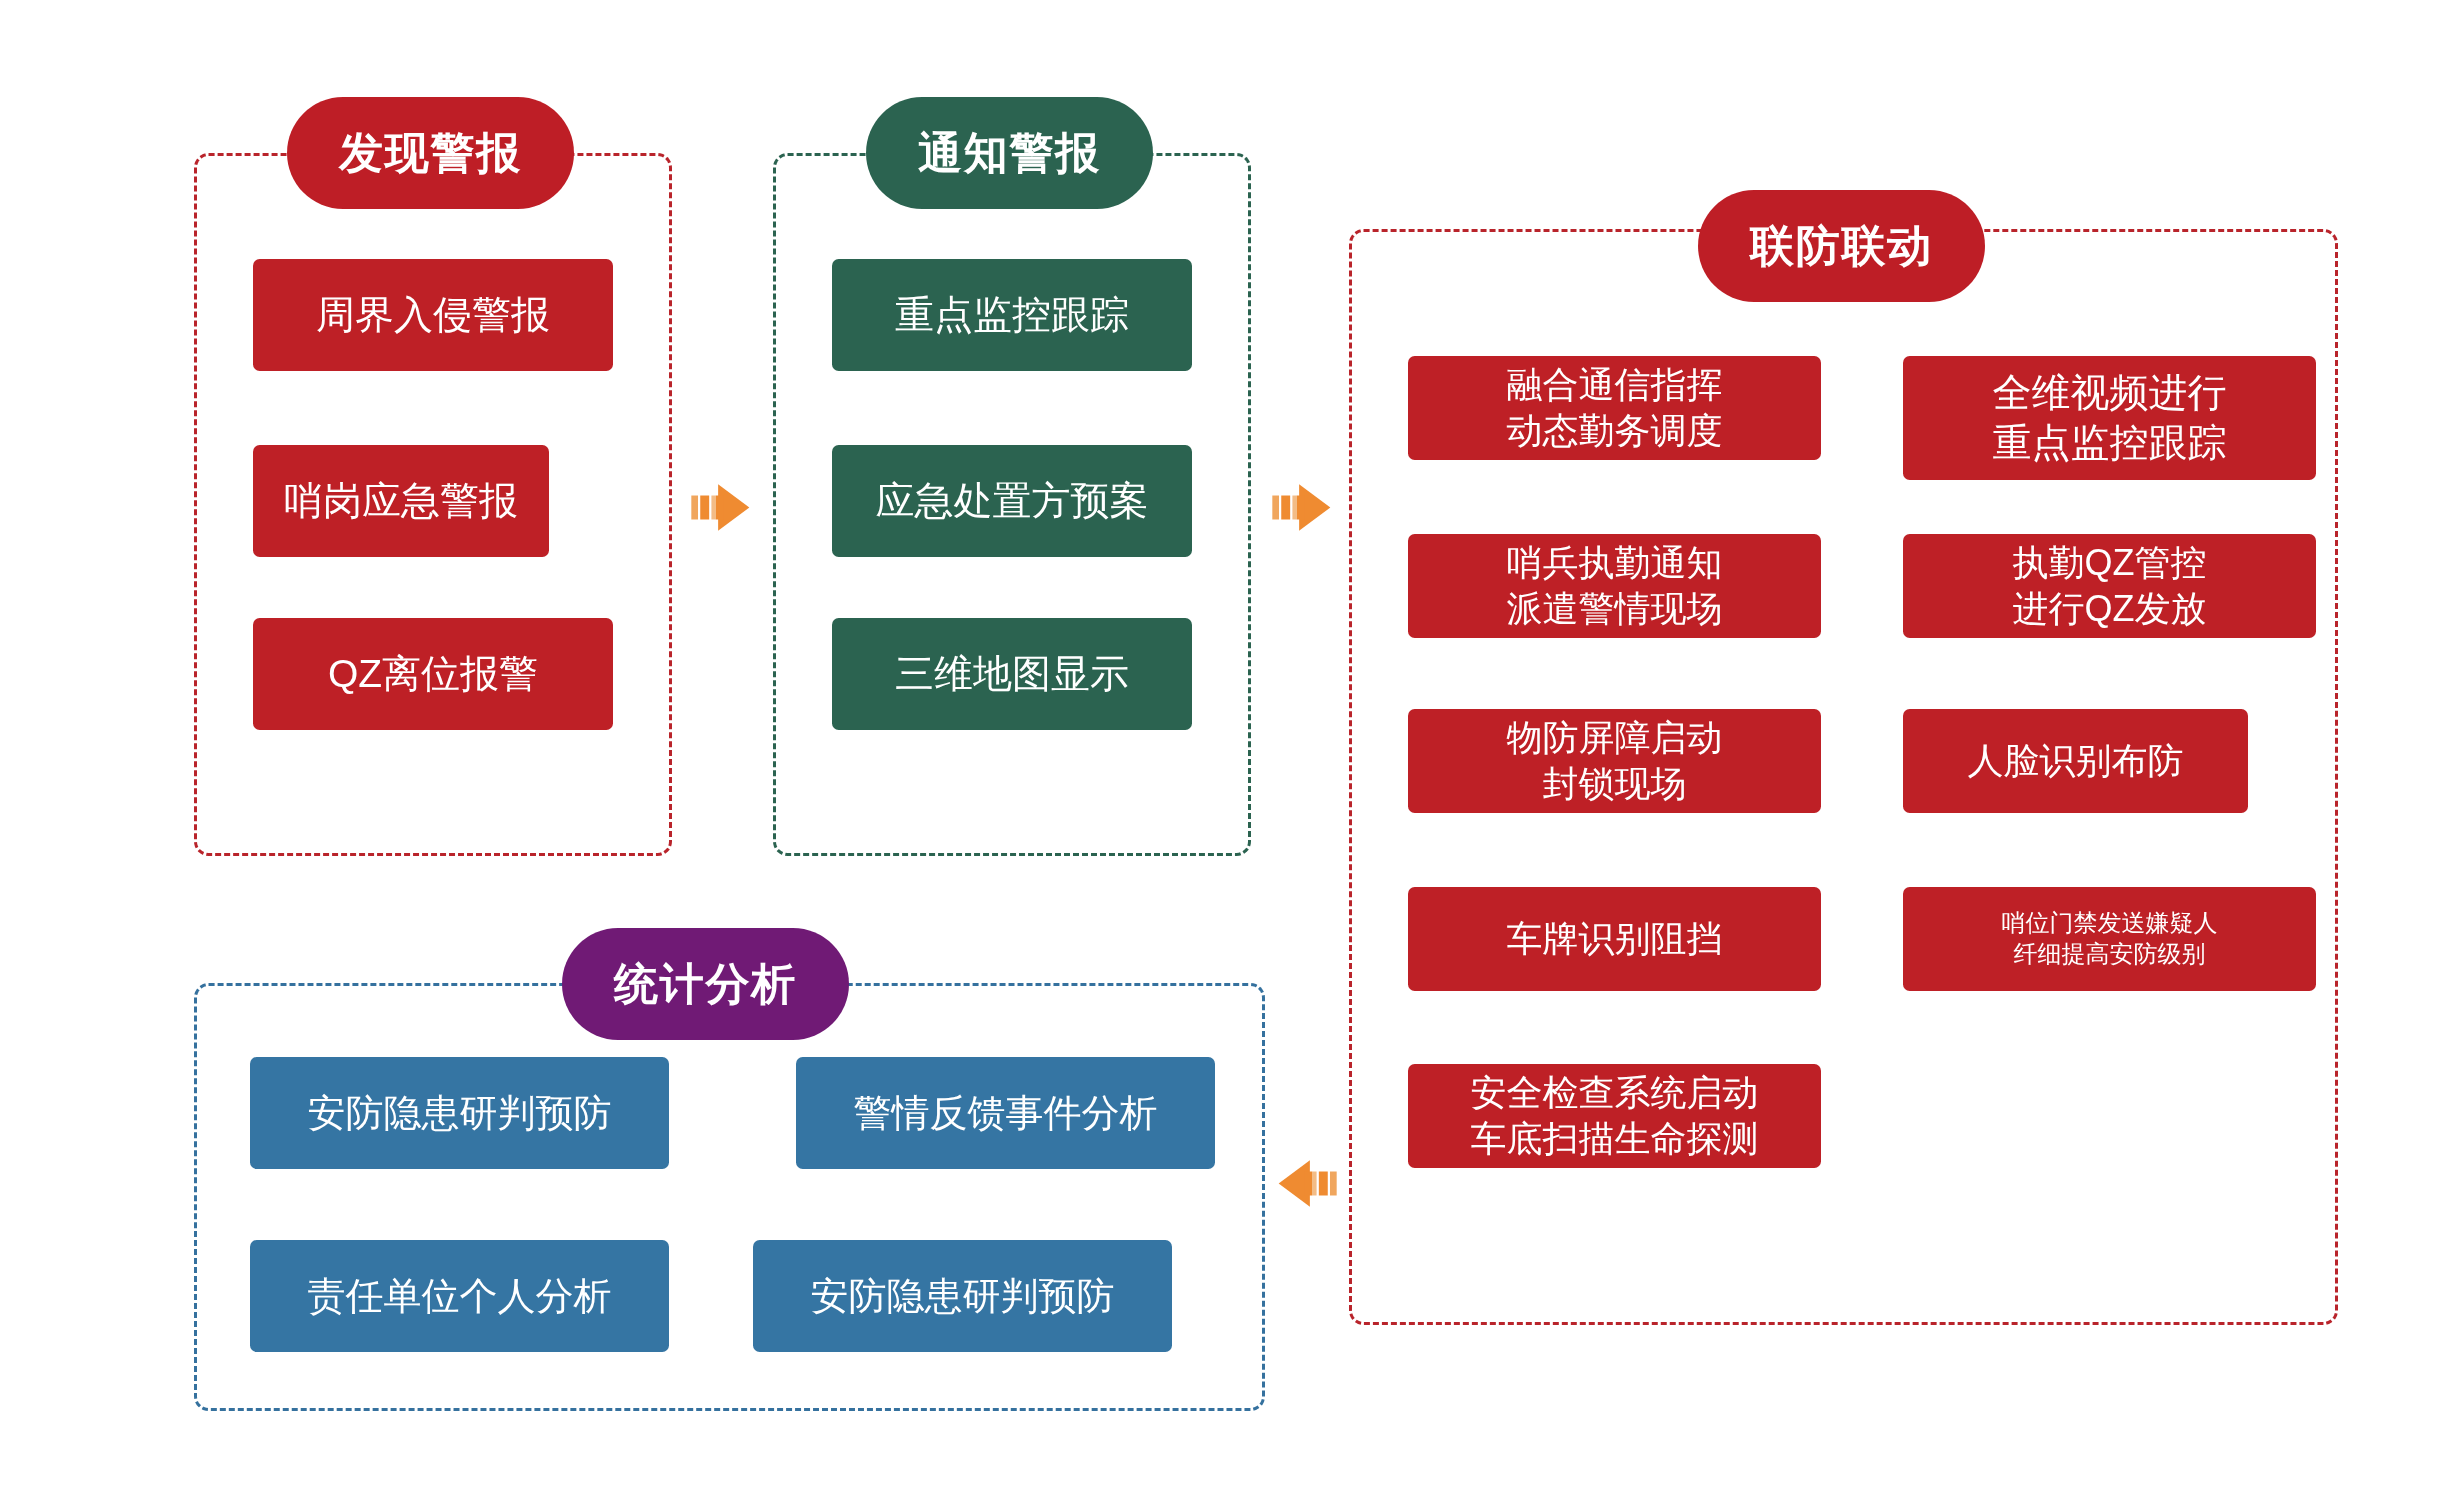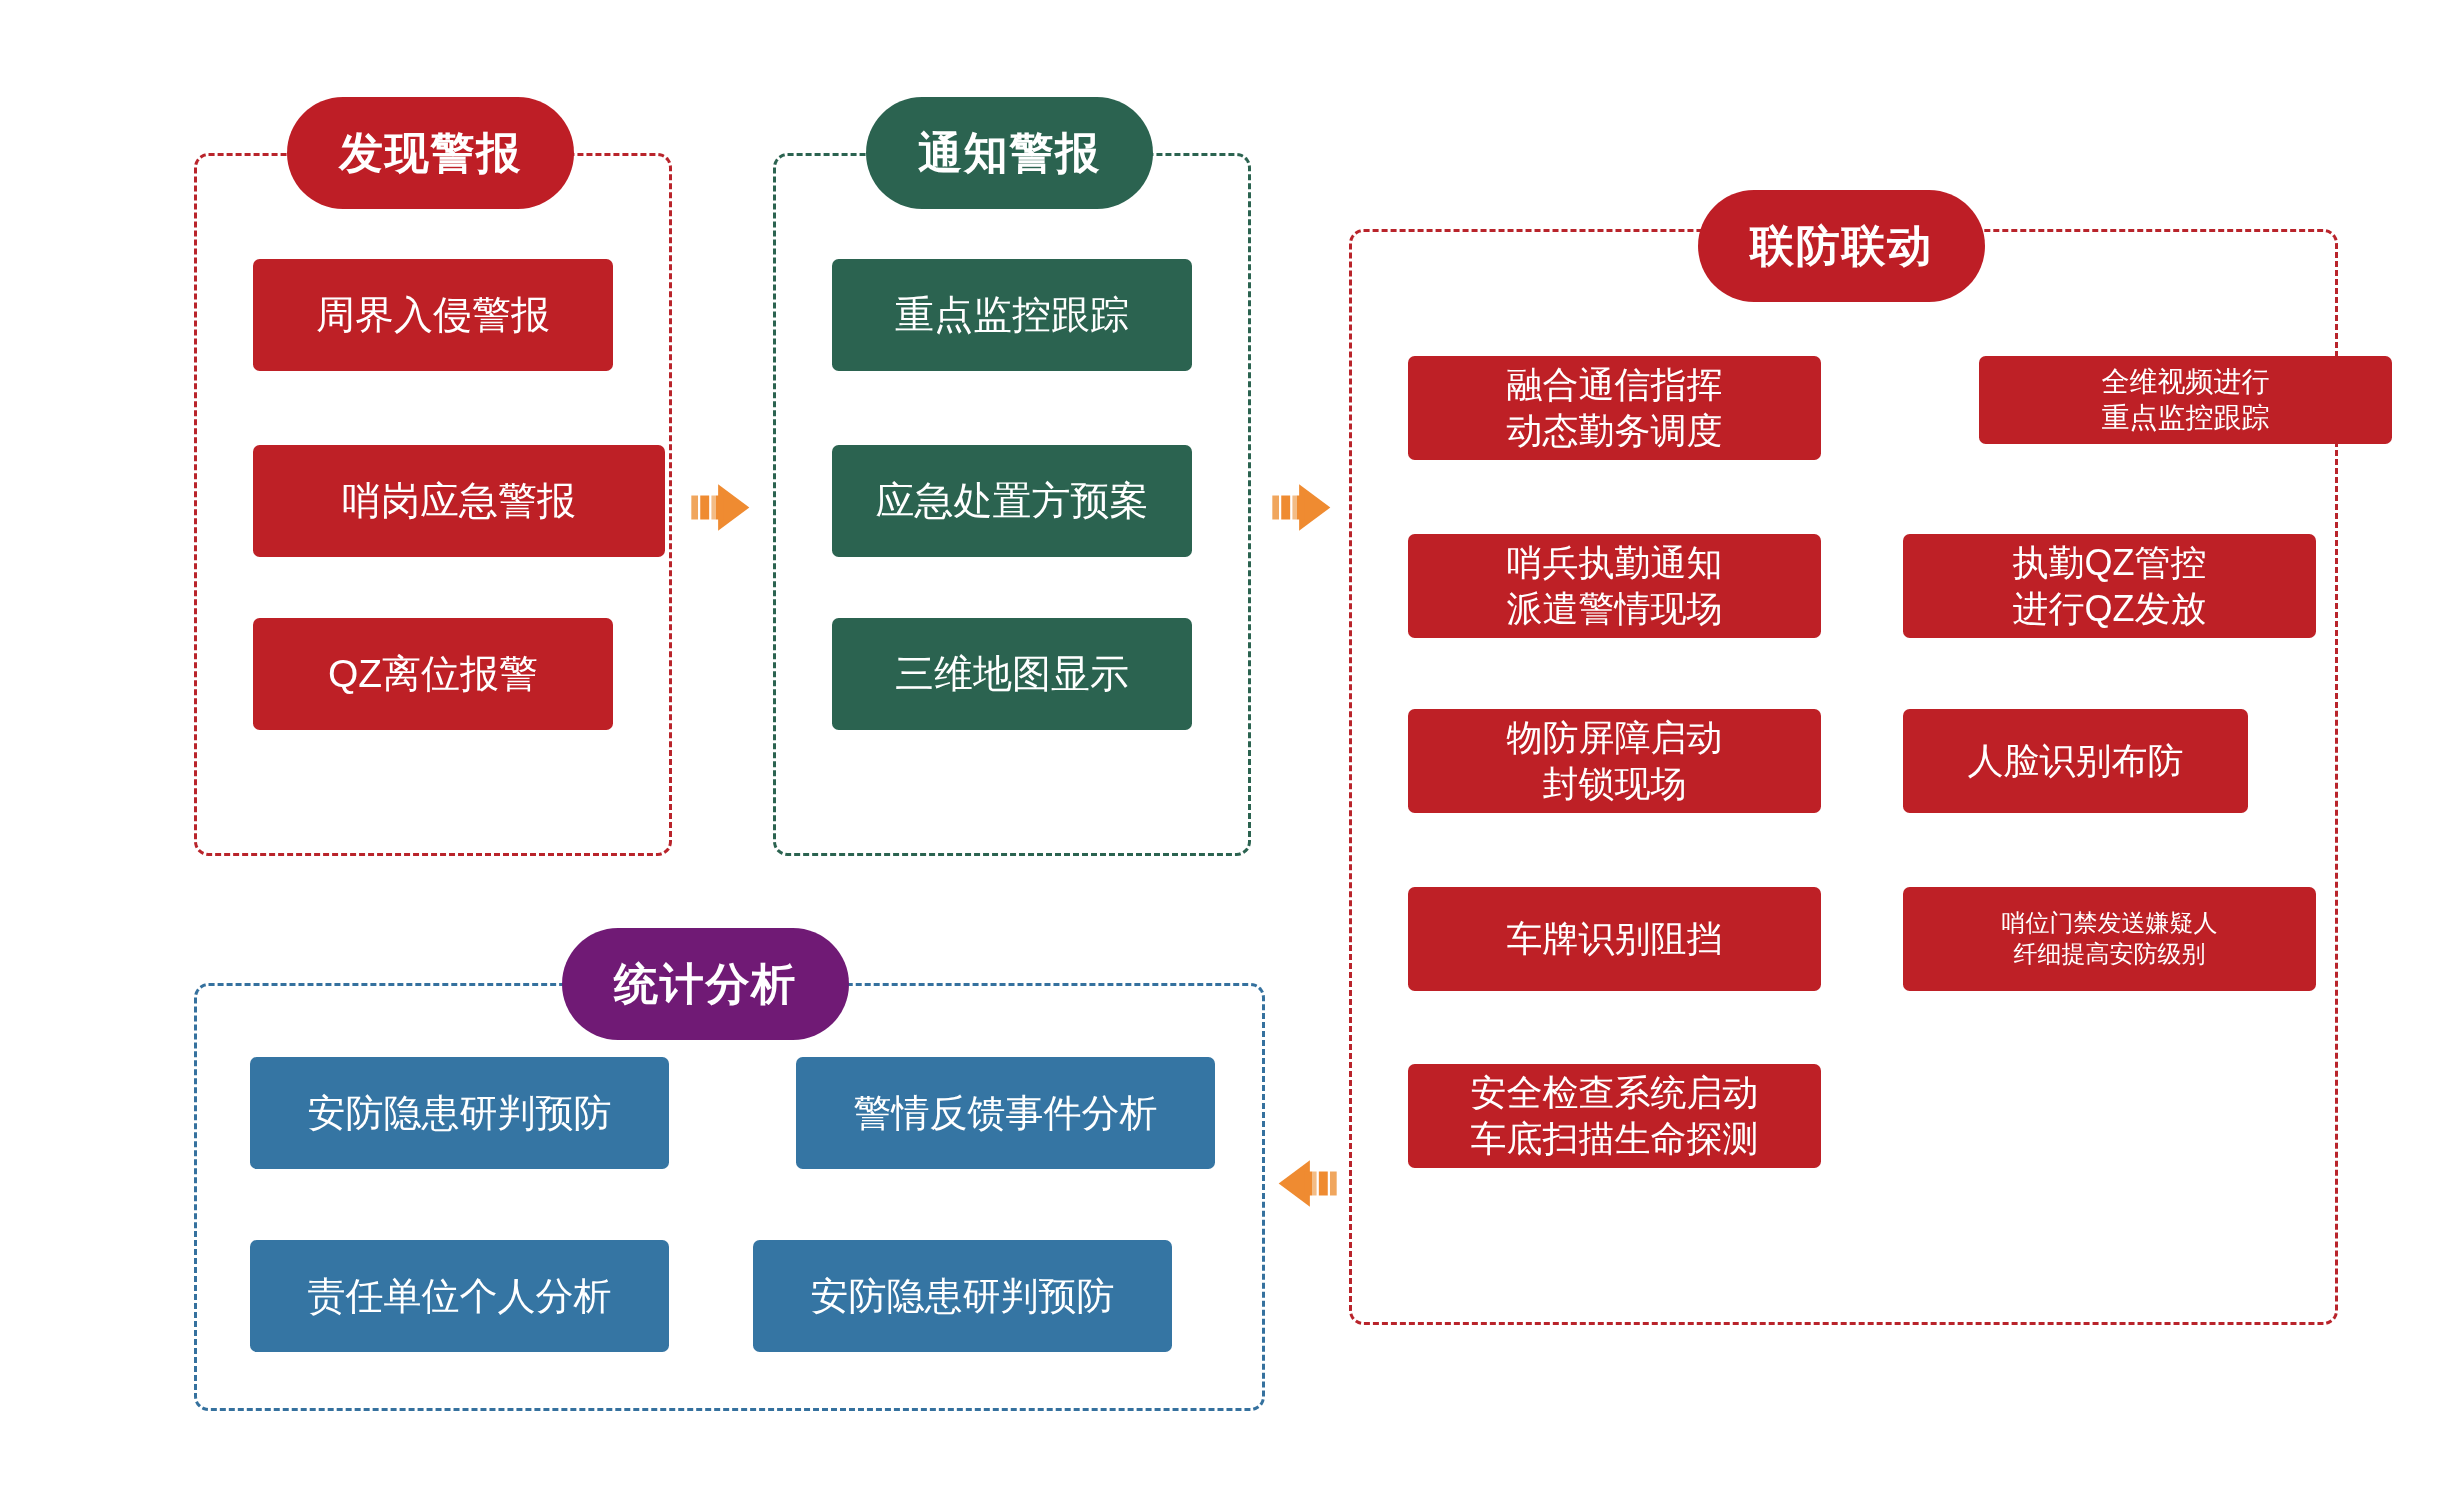--- a/index.html
+++ b/index.html
@@ -68,21 +68,21 @@
 </head>
 <body>
 
 <div class="stage">
 
   <div class="panel red" style="left:194px;top:153px;width:478px;height:703px;"></div>
 
   <div class="pill red" style="left:287px;top:97px;width:287px;height:112px;font-size:44px;">发现警报</div>
 
   <div class="box red" style="left:253px;top:259px;width:360px;height:112px;font-size:39px;">周界入侵警报</div>
-  <div class="box red" style="left:253px;top:445px;width:412px;height:112px;font-size:39px;">哨岗应急警报</div>
+  <div class="box red" style="left:253px;top:445px;width:296px;height:112px;font-size:39px;">哨岗应急警报</div>
   <div class="box red" style="left:253px;top:618px;width:360px;height:112px;font-size:39px;">QZ离位报警</div>
 
   <div class="arrow" style="left:691px;top:481px;width:62px;height:53px;">
     <svg width="62" height="53" viewBox="0 0 110 95">
       <rect x="0" y="26" width="12" height="43" fill="#F0A65E"></rect>
       <rect x="16" y="26" width="16" height="43" fill="#EF8B31"></rect>
       <rect x="36" y="26" width="8" height="43" fill="#F3BC86"></rect>
       <path d="M48 26 L48 6 L104 47.5 L48 89 L48 69 Z" fill="#EF8B31"></path>
       <rect x="44" y="26" width="14" height="43" fill="#EF8B31"></rect>
     </svg>
@@ -113,21 +113,21 @@
   <div class="box red" style="left:1408px;top:356px;width:413px;height:104px;font-size:36px;">融合通信指挥
 动态勤务调度</div>
   <div class="box red" style="left:1408px;top:534px;width:413px;height:104px;font-size:36px;">哨兵执勤通知
 派遣警情现场</div>
   <div class="box red" style="left:1408px;top:887px;width:413px;height:104px;font-size:36px;">车牌识别阻挡</div>
   <div class="box red" style="left:1408px;top:709px;width:413px;height:104px;font-size:36px;">物防屏障启动
 封锁现场</div>
   <div class="box red" style="left:1408px;top:1064px;width:413px;height:104px;font-size:36px;">安全检查系统启动
 车底扫描生命探测</div>
 
-  <div class="box red" style="left:1979px;top:356px;width:413px;height:88px;font-size:28px;">全维视频进行
+  <div class="box red" style="left:1903px;top:356px;width:413px;height:124px;font-size:39px;">全维视频进行
 重点监控跟踪</div>
   <div class="box red" style="left:1903px;top:534px;width:413px;height:104px;font-size:36px;">执勤QZ管控
 进行QZ发放</div>
   <div class="box red" style="left:1903px;top:709px;width:345px;height:104px;font-size:36px;text-align:right;">人脸识别布防</div>
   <div class="box red" style="left:1903px;top:887px;width:413px;height:104px;font-size:24px;">哨位门禁发送嫌疑人
 纤细提高安防级别</div>
 
   <div class="arrow" style="left:1275px;top:1157px;width:62px;height:53px;">
     <svg width="62" height="53" viewBox="0 0 110 95">
       <rect x="98" y="26" width="12" height="43" fill="#F0A65E"></rect>

